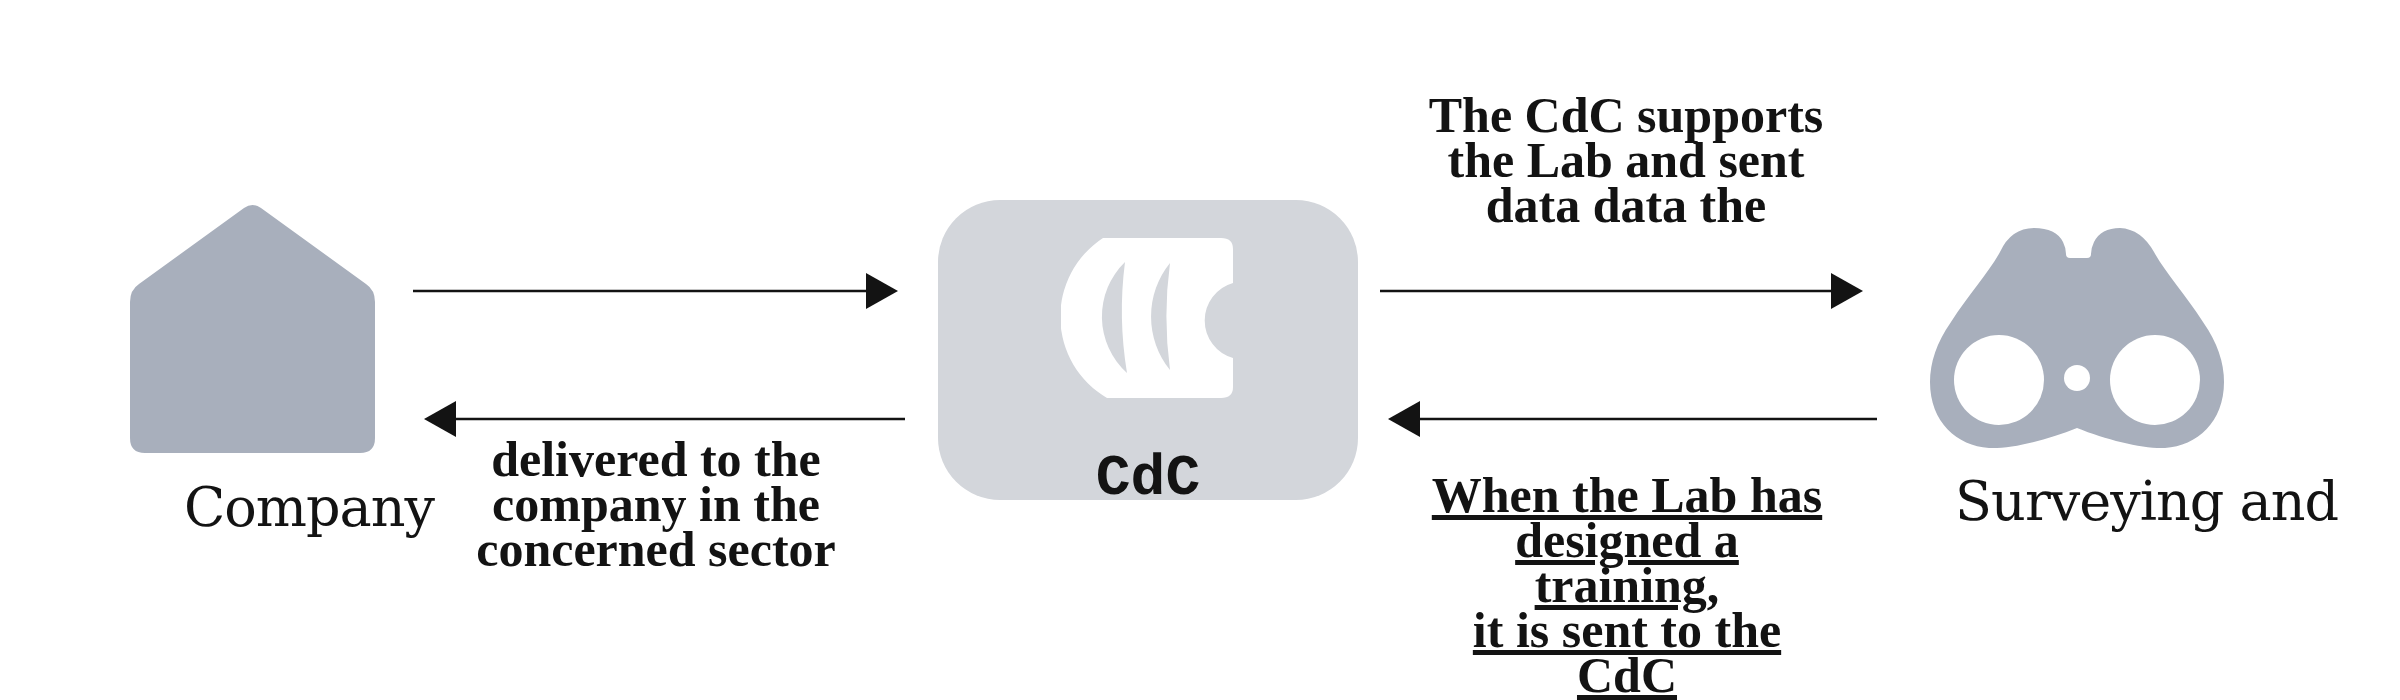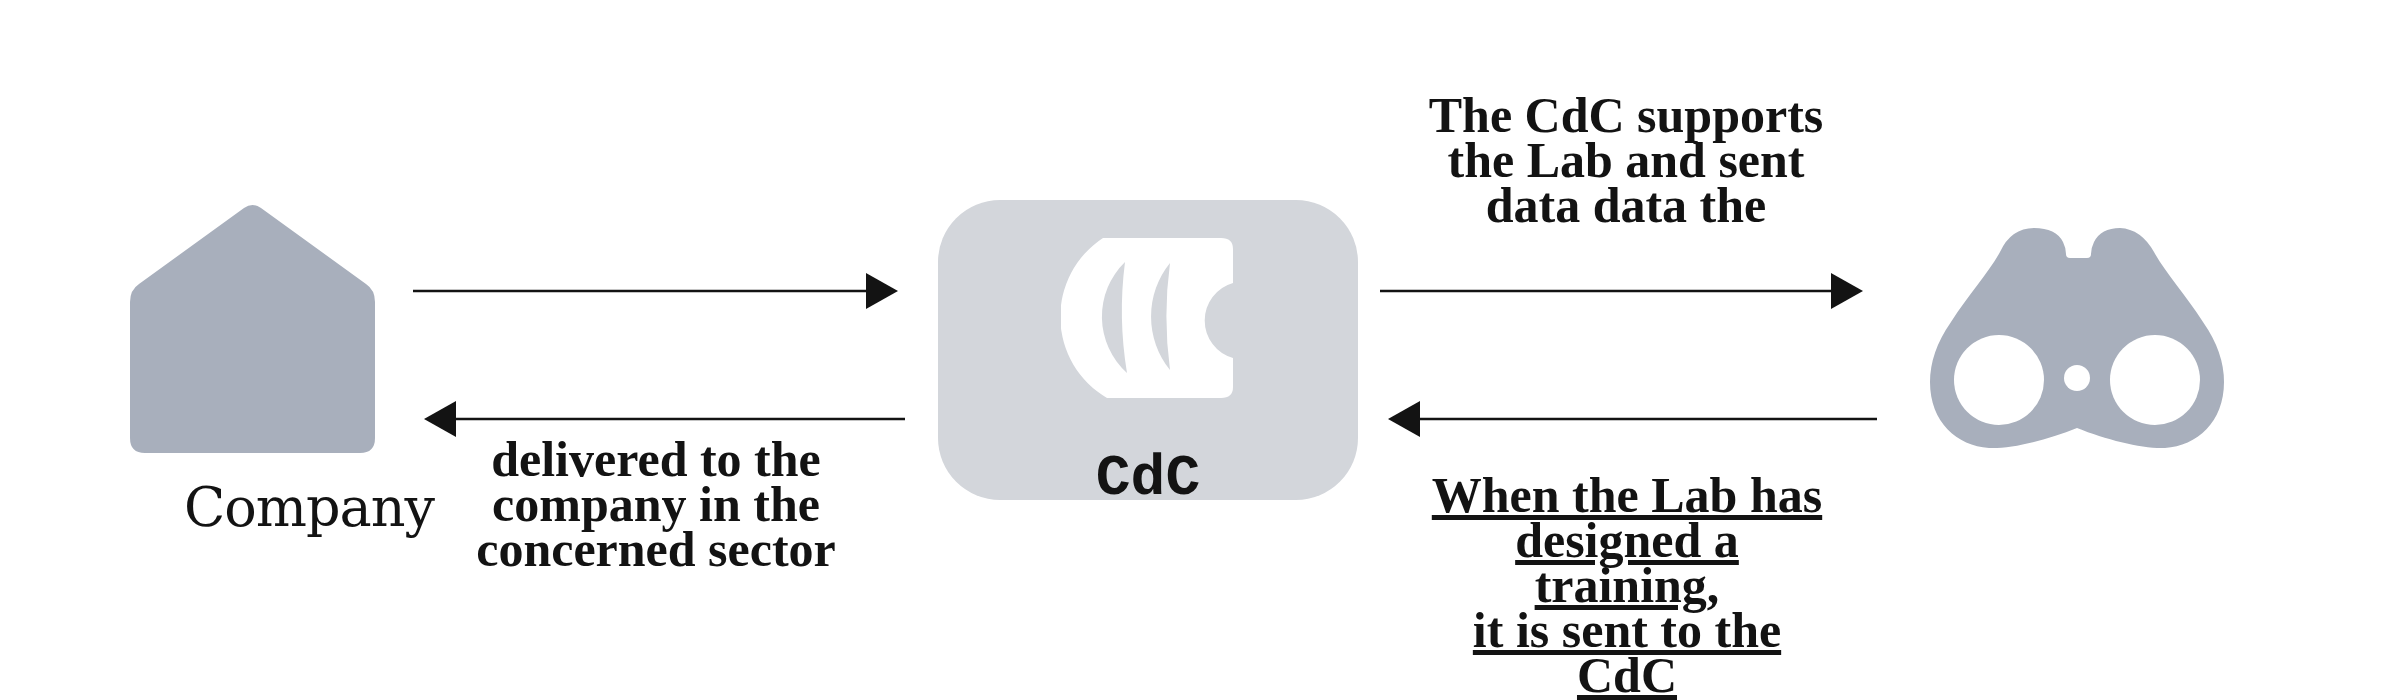--- a/index.html
+++ b/index.html
@@ -103,20 +103,21 @@
            C 50 224 23 200 23 160
            Q 23 130 44 100
            C 62 72 82 50 93 30
            Q 104 6 127 6 Z"></path>
       <circle class="lens-fill" cx="92" cy="158" r="45"></circle>
       <circle class="lens-fill" cx="248" cy="158" r="45"></circle>
       <circle class="lens-fill" cx="170" cy="156" r="13"></circle>
     </svg>
   </div>
   <div class="node-label" style="left:1838px; top:471px; width:500px;">
+    <div>Surveying and</div>
   </div>
 
   <svg class="arrows-layer" width="2400" height="700" viewBox="0 0 2400 700" aria-hidden="true">
     <g>
       <line class="arrow-line" x1="413" y1="291" x2="868" y2="291"></line>
       <polygon class="arrow-head" points="866,273 898,291 866,309"></polygon>
     </g>
     <g>
       <line class="arrow-line" x1="1380" y1="291" x2="1833" y2="291"></line>
       <polygon class="arrow-head" points="1831,273 1863,291 1831,309"></polygon>

